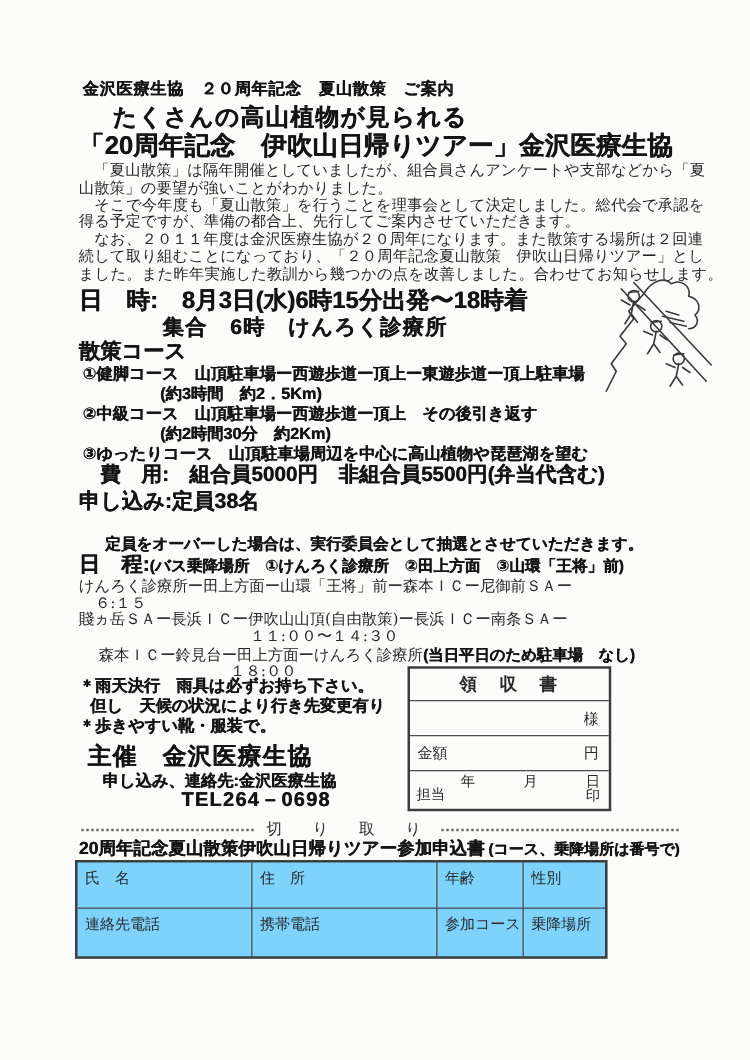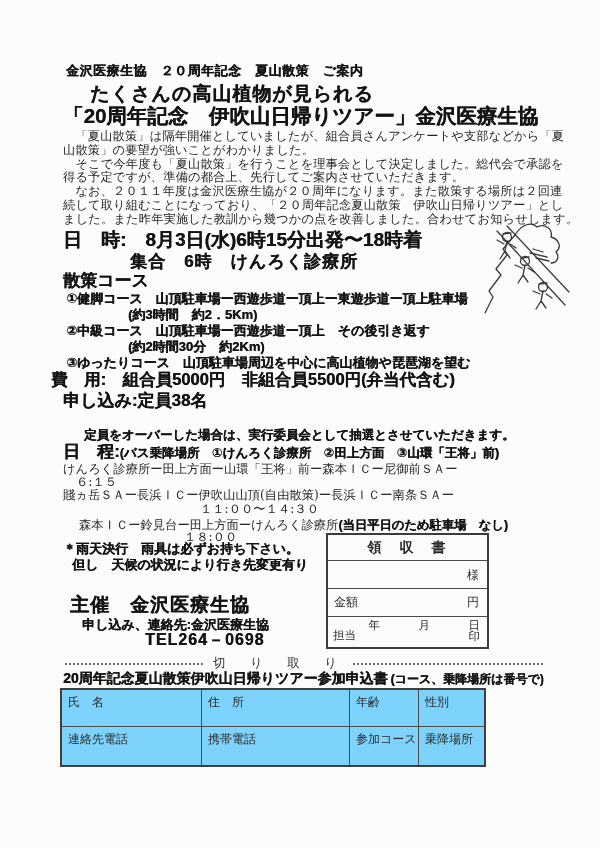--- a/index.html
+++ b/index.html
@@ -84,39 +84,40 @@
   <div class="abs pop" style="left:63px;top:227px;font-size:19px;">日　時:　8月3日(水)6時15分出発〜18時着</div>
   <div class="abs pop" style="left:130px;top:250px;font-size:17px;letter-spacing:1px;">集合　6時　けんろく診療所</div>
 
   <div class="abs pop" style="left:63px;top:269px;font-size:17px;">散策コース</div>
   <div class="abs pop" style="left:66px;top:290px;font-size:13px;">①健脚コース　山頂駐車場ー西遊歩道ー頂上ー東遊歩道ー頂上駐車場</div>
   <div class="abs pop" style="left:128px;top:306px;font-size:13px;">(約3時間　約2．5Km)</div>
   <div class="abs pop" style="left:66px;top:322px;font-size:13px;">②中級コース　山頂駐車場ー西遊歩道ー頂上　その後引き返す</div>
   <div class="abs pop" style="left:128px;top:338px;font-size:13px;">(約2時間30分　約2Km)</div>
   <div class="abs pop" style="left:66px;top:354px;font-size:13px;">③ゆったりコース　山頂駐車場周辺を中心に高山植物や琵琶湖を望む</div>
 
-  <div class="abs pop" style="left:51px;top:369px;font-size:16.5px;">費　用:　組合員5000円　非組合員5500円(弁当代含む)</div>
+  <div class="abs pop" style="left:80px;top:369px;font-size:16.5px;">費　用:　組合員5000円　非組合員5500円(弁当代含む)</div>
   <div class="abs pop" style="left:63px;top:389px;font-size:17px;">申し込み:定員38名</div>
   <div class="abs pop" style="left:84px;top:427px;font-size:12.5px;">定員をオーバーした場合は、実行委員会として抽選とさせていただきます。</div>
 
   <div class="abs baseline-row" style="left:63px;top:440px;">
     <span class="pop" style="font-size:17px;">日　程:</span>
     <span class="pop" style="font-size:12.5px;">(バス乗降場所　①けんろく診療所　②田上方面　③山環「王将」前)</span>
   </div>
   <div class="abs serif" style="left:63px;top:461px;font-size:12.3px;">けんろく診療所ー田上方面ー山環「王将」前ー森本ＩＣー尼御前ＳＡー</div>
   <div class="abs serif" style="left:76px;top:474px;font-size:12.3px;">６:１５</div>
   <div class="abs serif" style="left:63px;top:487px;font-size:12.3px;">賤ヵ岳ＳＡー長浜ＩＣー伊吹山山頂(自由散策)ー長浜ＩＣー南条ＳＡー</div>
   <div class="abs serif" style="left:200px;top:501px;font-size:12.3px;">１１:００〜１４:３０</div>
   <div class="abs" style="left:63px;top:515px;">
     <span class="serif" style="font-size:12.3px;margin-left:16px;">森本ＩＣー鈴見台ー田上方面ーけんろく診療所</span><span class="pop" style="font-size:12.3px;">(当日平日のため駐車場　なし)</span>
   </div>
   <div class="abs serif" style="left:184px;top:529px;font-size:12.3px;">１８:００</div>
 
   <div class="abs pop" style="left:63px;top:540px;font-size:13px;">＊雨天決行　雨具は必ずお持ち下さい。</div>
   <div class="abs pop" style="left:72px;top:556px;font-size:13px;">但し　天候の状況により行き先変更有り</div>
+  <div class="abs pop" style="left:63px;top:572px;font-size:13px;">＊歩きやすい靴・服装で。</div>
 
   <div class="abs pop" style="left:70px;top:592px;font-size:19px;letter-spacing:1px;">主催　金沢医療生協</div>
   <div class="abs pop" style="left:82px;top:616px;font-size:13px;">申し込み、連絡先:金沢医療生協</div>
   <div class="abs pop" style="left:145px;top:630px;font-size:16px;letter-spacing:1px;">TEL264－0698</div>
 
   <div class="abs receipt" style="left:326px;top:533px;width:159px;height:112px;">
     <div class="receipt-row r-title">領　収　書</div>
     <div class="receipt-row r-sama">
       <span>様</span>
     </div>

